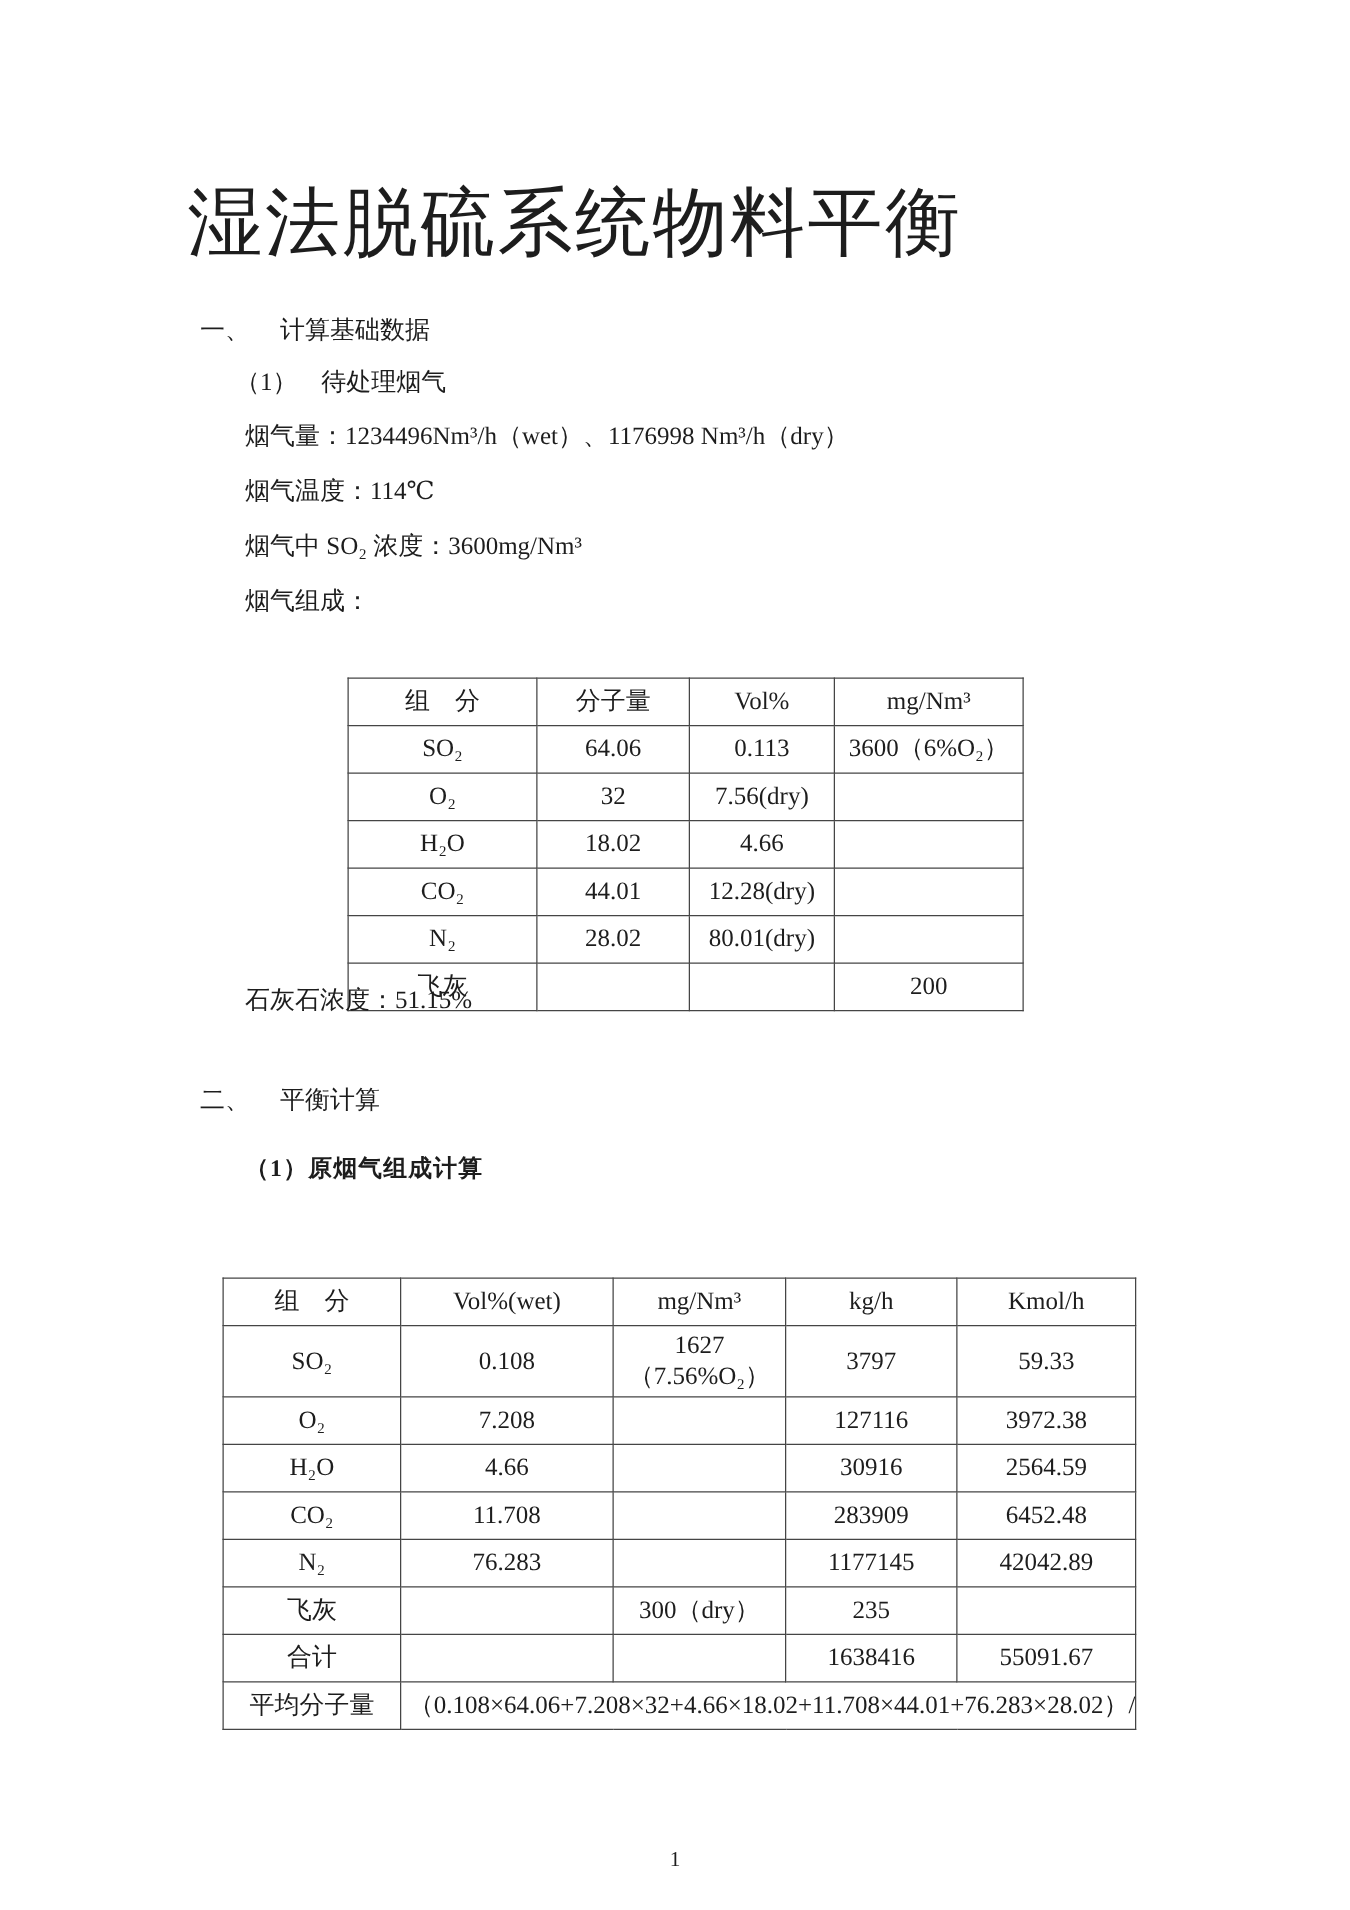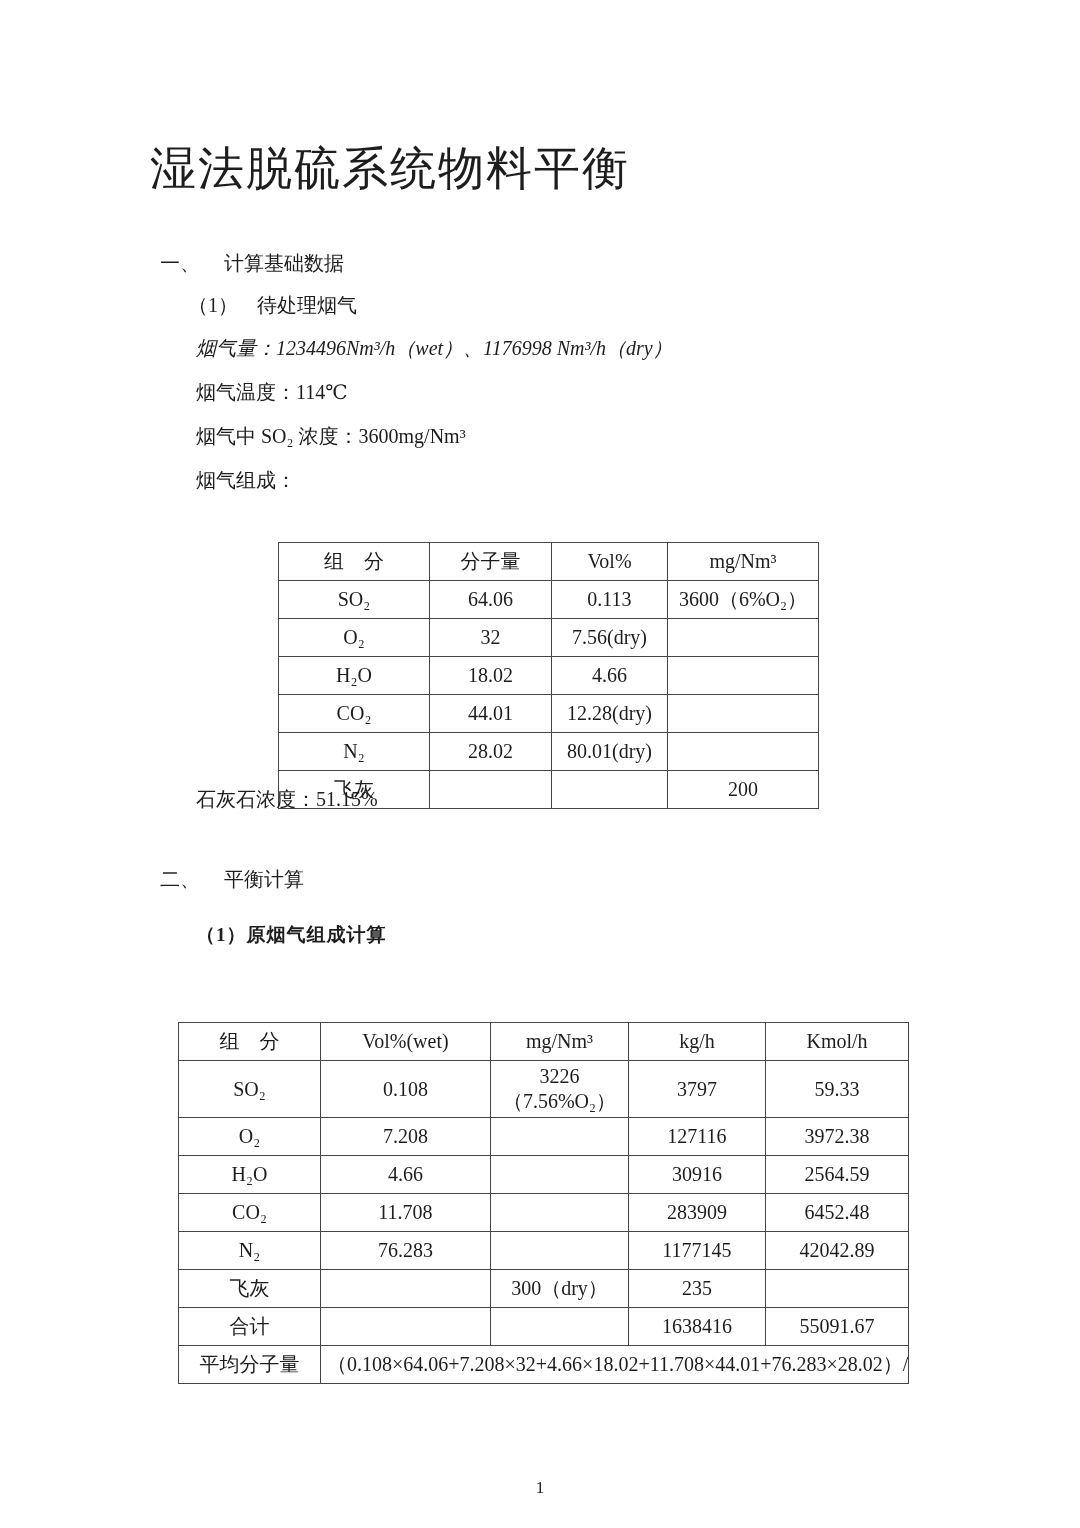--- a/index.html
+++ b/index.html
@@ -9,21 +9,21 @@
     width: 1080px;
     height: 1528px;
     background: #ffffff;
     font-family: "Liberation Serif", "DejaVu Serif", serif;
     color: #1d1d1d;
     overflow: hidden;
   }
   .abs { position: absolute; }
   .doc-title {
     left: 150px; top: 138px;
-    font-size: 46px;
+    font-size: 60px;
     letter-spacing: 2px;
     font-weight: normal;
     margin: 0;
   }
   .sec-heading {
     font-size: 20px;
     display: flex;
     align-items: baseline;
   }
   .sec-heading .sec-num { margin-right: 24px; }
@@ -68,21 +68,21 @@
   <div class="abs sec-heading" style="left:160px; top:250px;">
     <span class="sec-num">一、</span>
     <span>计算基础数据</span>
   </div>
 
   <div class="abs sub-item" style="left:188px; top:292px;">
     <span class="sub-num">（1）</span>
     <span>待处理烟气</span>
   </div>
 
-  <div class="abs body-line" style="left:196px; top:335px;font-style:italic;">烟气量：1234496Nm³/h（wet）、1176998 Nm³/h（dry）</div>
+  <div class="abs body-line" style="left:196px; top:335px;">烟气量：1234496Nm³/h（wet）、1176998 Nm³/h（dry）</div>
   <div class="abs body-line" style="left:196px; top:379px;">烟气温度：114℃</div>
   <div class="abs body-line" style="left:196px; top:423px;">烟气中 SO₂ 浓度：3600mg/Nm³</div>
   <div class="abs body-line" style="left:196px; top:467px;">烟气组成：</div>
 
   <table class="abs doc-table" style="left:278px; top:504px; width:540px;">
     <colgroup>
       <col style="width:151px">
         <col style="width:122px">
         <col style="width:116px">
         <col style="width:151px">
@@ -156,21 +156,21 @@
         <tr>
       <th>组　分</th>
       <th>Vol%(wet)</th>
       <th>mg/Nm³</th>
       <th>kg/h</th>
       <th>Kmol/h</th>
     </tr>
     <tr>
       <td>SO₂</td>
       <td>0.108</td>
-      <td>3226
+      <td>1627
 （7.56%O₂）</td>
       <td>3797</td>
       <td>59.33</td>
     </tr>
     <tr>
       <td>O₂</td>
       <td>7.208</td>
       <td></td>
       <td>127116</td>
       <td>3972.38</td>

